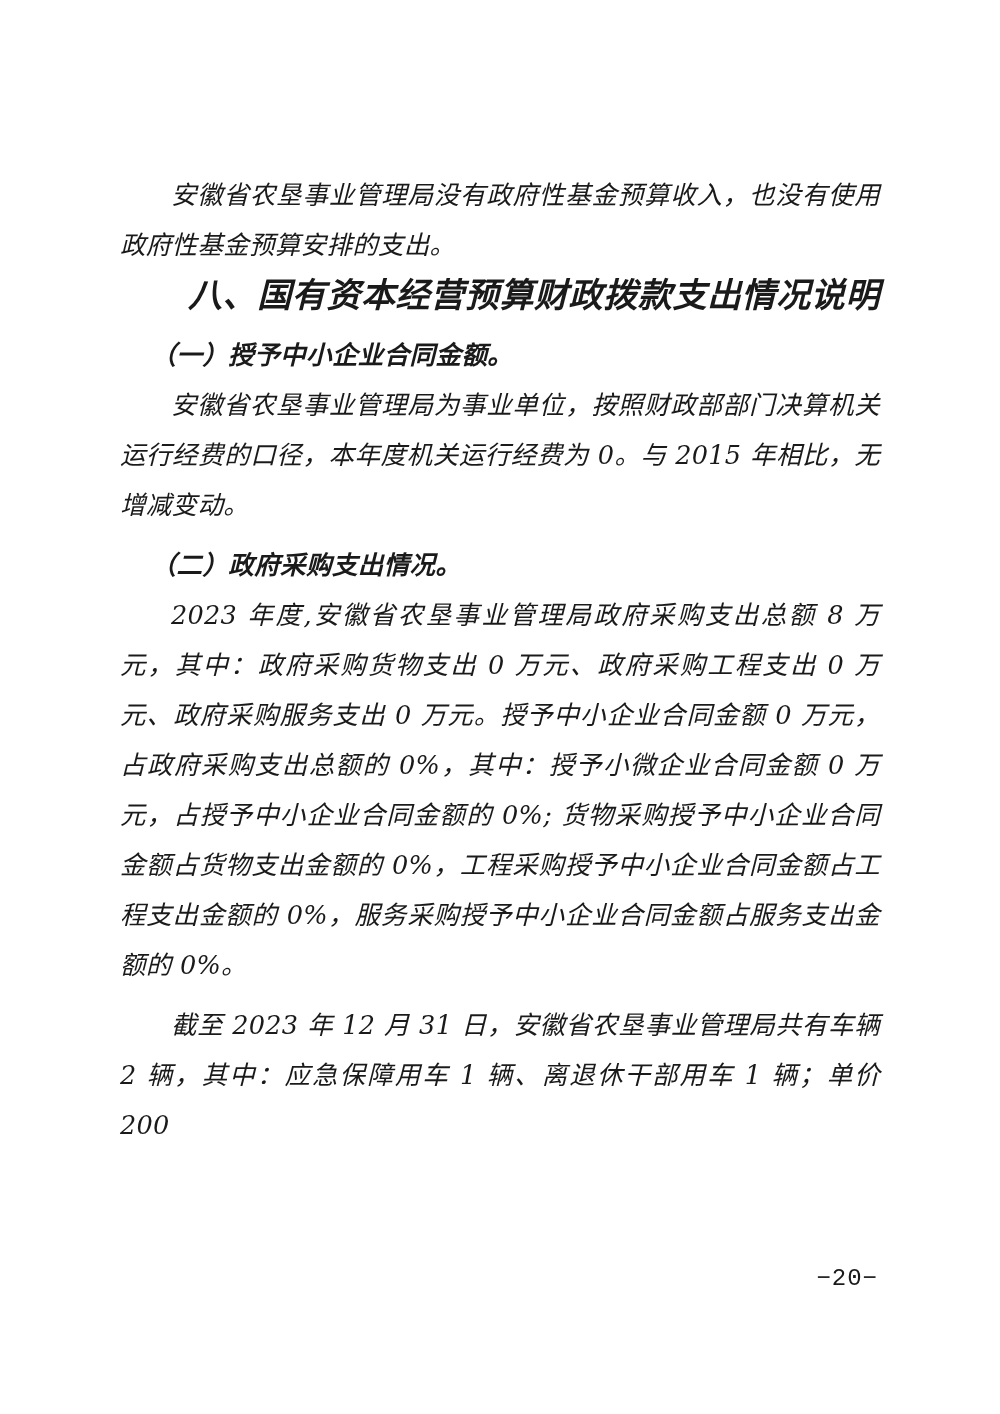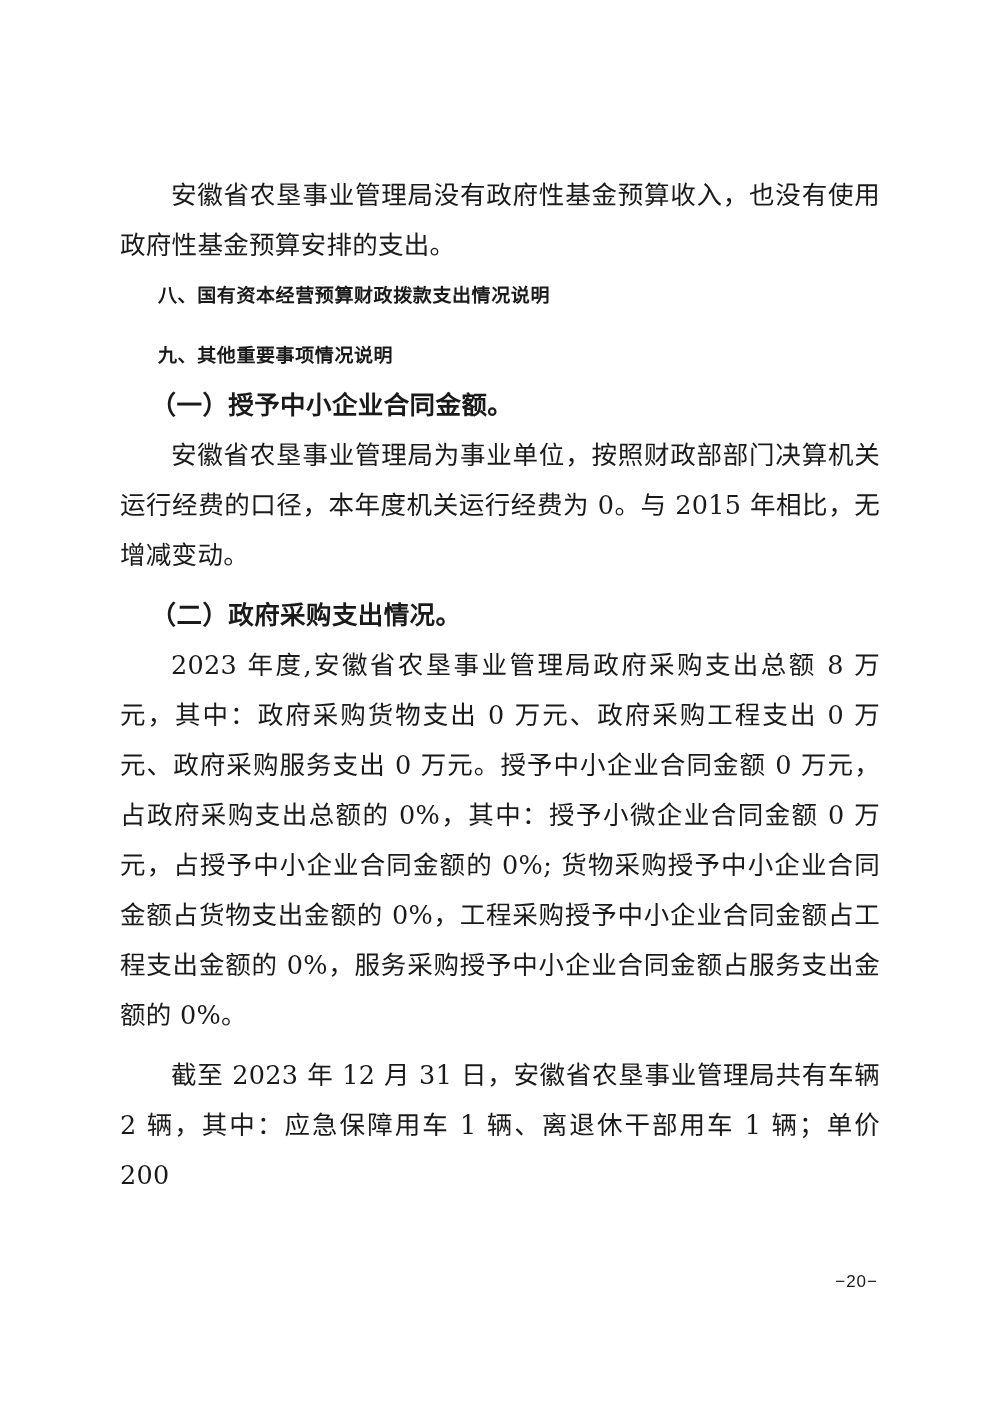--- a/index.html
+++ b/index.html
@@ -17,34 +17,35 @@
     overflow: hidden;
   }
   .page {
     position: absolute;
     top: 0;
     left: 0;
     width: 1000px;
     height: 1414px;
     box-sizing: border-box;
     padding: 170px 120px 60px 120px;
+    font-style: italic;
   }
   .body-text {
     font-size: 25.5px;
     line-height: 50px;
     text-align: justify;
     text-justify: inter-ideograph;
     letter-spacing: 0.3px;
     margin: 0;
   }
   .indent {
     text-indent: 2em;
   }
   .heading {
-    font-size: 19px;
+    font-size: 34px;
     line-height: 50px;
     font-weight: bold;
     margin: 0;
     text-indent: 2em;
     letter-spacing: 0.6px;
     font-family: "DejaVu Sans", "Liberation Sans", sans-serif;
   }
   .subheading {
     font-size: 25.5px;
     line-height: 50px;
@@ -52,38 +53,37 @@
     margin: 0;
     text-indent: 1.2em;
     letter-spacing: 0.4px;
     font-family: "DejaVu Sans", "Liberation Sans", sans-serif;
   }
   .gap-sm { height: 10px; }
   .page-number {
     position: absolute;
     right: 122px;
     bottom: 122px;
-    font-size: 17px;
+    font-size: 24px;
     letter-spacing: 1px;
-    font-family: Liberation Sans, sans-serif;
+    font-family: Liberation Mono, monospace;
   }
 </style>
 </head>
 <body>
 
 <div class="page">
 
   <p class="body-text indent">安徽省农垦事业管理局没有政府性基金预算收入，也没有使用政府性基金预算安排的支出。</p>
 
   <h2 class="heading">八、国有资本经营预算财政拨款支出情况说明</h2>
 
 
   <div class="gap-sm"></div>
 
-  <h2 class="heading">九、其他重要事项情况说明</h2>
 
   <h3 class="subheading">（一）授予中小企业合同金额。</h3>
 
   <p class="body-text indent">安徽省农垦事业管理局为事业单位，按照财政部部门决算机关运行经费的口径，本年度机关运行经费为 0。与 2015 年相比，无增减变动。</p>
 
   <div class="gap-sm"></div>
 
   <h3 class="subheading">（二）政府采购支出情况。</h3>
 
   <p class="body-text indent">2023 年度,安徽省农垦事业管理局政府采购支出总额 8 万元，其中：政府采购货物支出 0 万元、政府采购工程支出 0 万元、政府采购服务支出 0 万元。授予中小企业合同金额 0 万元，占政府采购支出总额的 0%，其中：授予小微企业合同金额 0 万元，占授予中小企业合同金额的 0%; 货物采购授予中小企业合同金额占货物支出金额的 0%，工程采购授予中小企业合同金额占工程支出金额的 0%，服务采购授予中小企业合同金额占服务支出金额的 0%。</p>

